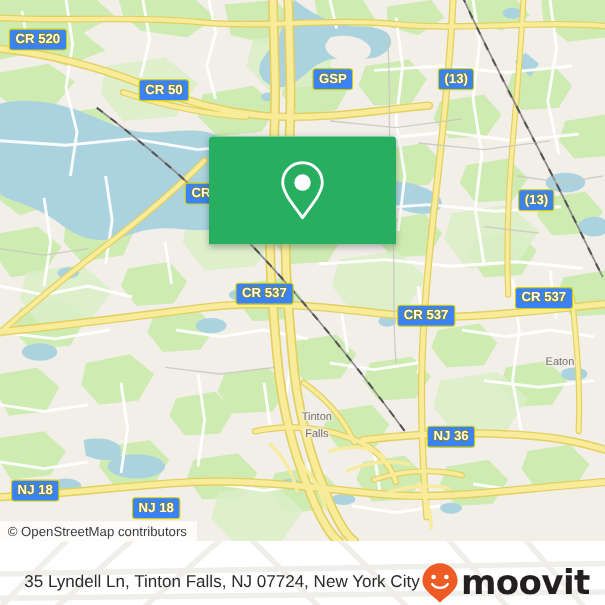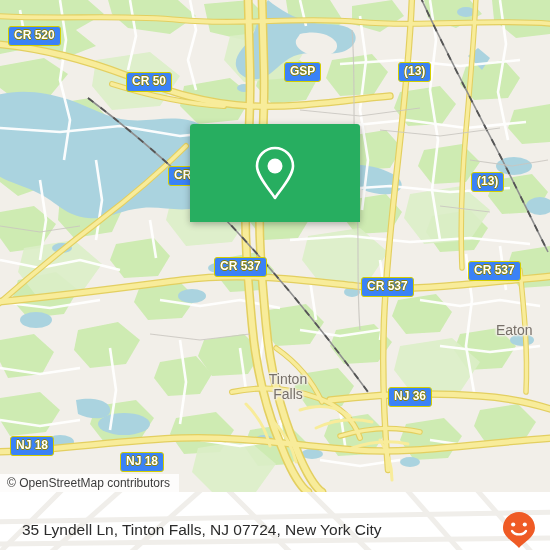--- a/index.html
+++ b/index.html
@@ -37,21 +37,21 @@
     top: 0;
     width: 550px;
     height: 492px;
     display: block;
   }
 
   
   .place-label {
     position: absolute;
     color: #777069;
-    font-size: 14px;
+    font-size: 10px;
     line-height: 14px;
     text-align: center;
     text-shadow:
        1.4px 0 2px #f2efe9, -1.4px 0 2px #f2efe9,
        0 1.4px 2px #f2efe9, 0 -1.4px 2px #f2efe9,
        1px 1px 2px #f2efe9, -1px -1px 2px #f2efe9;
     white-space: nowrap;
     pointer-events: none;
     font-family: "Liberation Sans", sans-serif;
   }
@@ -493,17 +493,18 @@
     <div class="footer-inner">
       <span class="footer-address">35 Lyndell Ln, Tinton Falls, NJ 07724, New York City</span>
       <span class="footer-brand">
         <svg width="34" height="38" viewBox="0 0 34 38">
           <path d="M17 1 C 25.8 1, 33 8.2, 33 17 C 33 26, 21 32, 17 37
                    C 13 32, 1 26, 1 17 C 1 8.2, 8.2 1, 17 1 Z" fill="#ef5b25"></path>
           <circle cx="11.2" cy="13.5" r="2.1" fill="#ffffff"></circle>
           <circle cx="22.8" cy="13.5" r="2.1" fill="#ffffff"></circle>
           <path d="M10 20 C 13 24.5, 21 24.5, 24 20" stroke="#ffffff" stroke-width="2.3" fill="none" stroke-linecap="round"></path>
         </svg>
+        <span class="brand-word">moovit</span>
       </span>
     </div>
   </div>
 
 </div>
 
 </body></html>

